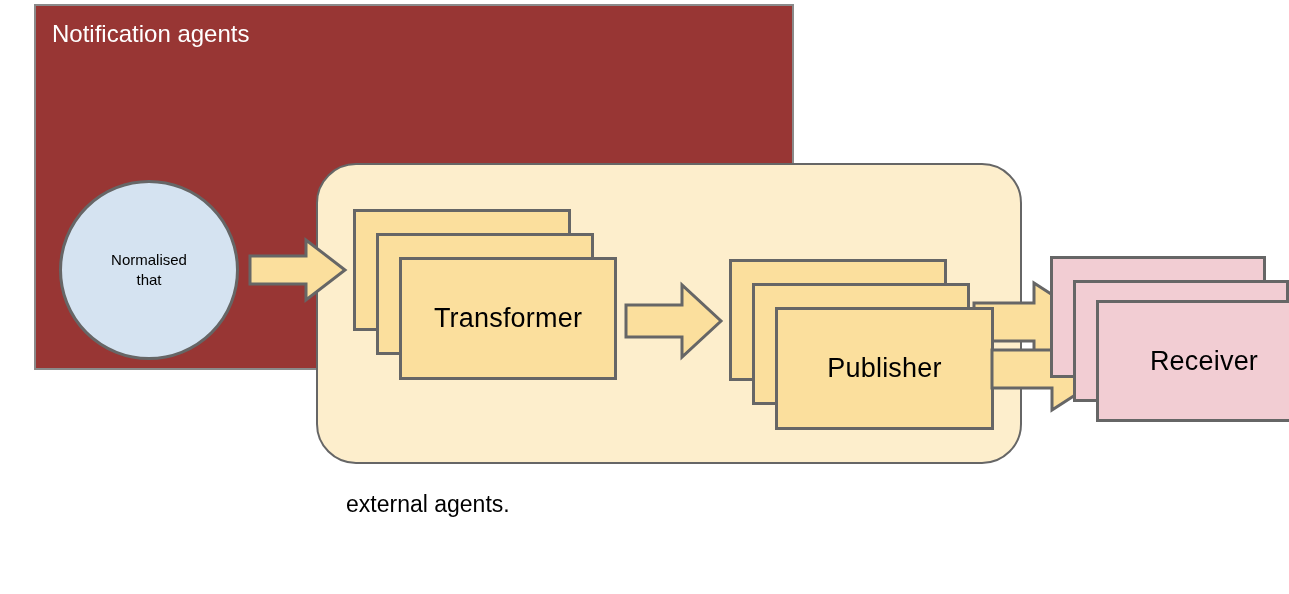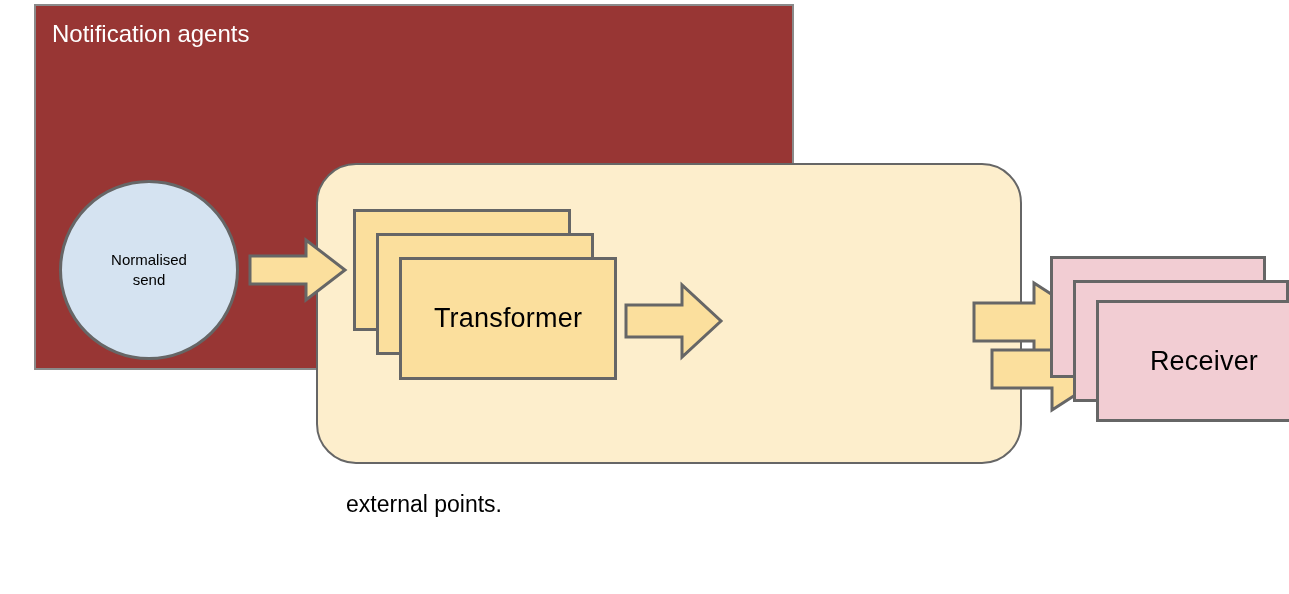--- a/index.html
+++ b/index.html
@@ -126,21 +126,21 @@
 </head>
 <body>
 
 <div id="canvas">
 
   <div class="agents-box"></div>
   <div class="agents-label">Notification agents</div>
 
   <div class="data-circle">
     <span>Normalised</span>
-    <span>send</span>
+    <span>that</span>
   </div>
 
   <div class="arrow" style="left:220px; top:238px;">
     <svg width="100" height="64" viewBox="0 0 100 64">
       <polygon points="2,18 58,18 58,2 97,32 58,62 58,46 2,46" fill="#FBDF9D" stroke="#666666" stroke-width="3" stroke-linejoin="miter"></polygon>
     </svg>
   </div>
 
   <div class="pipeline-box"></div>
 
@@ -163,26 +163,33 @@
       <polygon points="2,22 62,22 62,2 124,42 62,82 62,60 2,60" fill="#FBDF9D" stroke="#666666" stroke-width="3" stroke-linejoin="miter"></polygon>
     </svg>
   </div>
 
   <div class="arrow" style="left:962px; top:328px; z-index:9;">
     <svg width="128" height="84" viewBox="0 0 128 84">
       <polygon points="2,22 62,22 62,2 124,42 62,82 62,60 2,60" fill="#FBDF9D" stroke="#666666" stroke-width="3" stroke-linejoin="miter"></polygon>
     </svg>
   </div>
 
+  <div class="stack" style="left:701px; top:259px; width:270px; height:175px; z-index:8;">
+    <div class="card card-yellow" style="left:0px;  top:0px;  width:218px; height:122px;"></div>
+    <div class="card card-yellow" style="left:23px; top:24px; width:218px; height:122px;"></div>
+    <div class="card card-yellow" style="left:46px; top:48px; width:219px; height:123px;">
+      <span class="card-label">Publisher</span>
+    </div>
+  </div>
 
   <div class="stack" style="left:1022px; top:256px; width:266px; height:175px; z-index:10;">
     <div class="card card-pink" style="left:0px;  top:0px;  width:216px; height:122px;"></div>
     <div class="card card-pink" style="left:23px; top:24px; width:216px; height:122px;"></div>
     <div class="card card-pink" style="left:46px; top:44px; width:216px; height:122px;">
       <span class="card-label">Receiver</span>
     </div>
   </div>
 
   <div class="caption">
-    <div>external points.</div>
+    <div>external agents.</div>
   </div>
 
 </div>
 
 </body></html>

